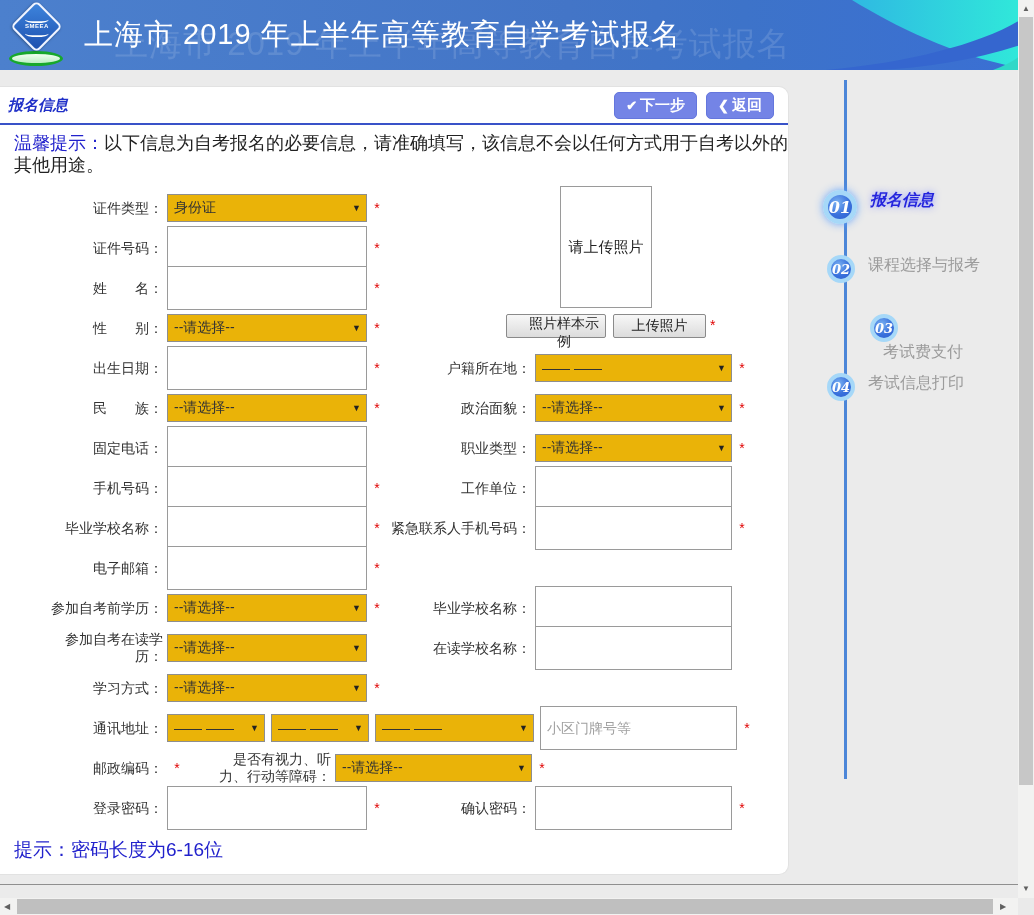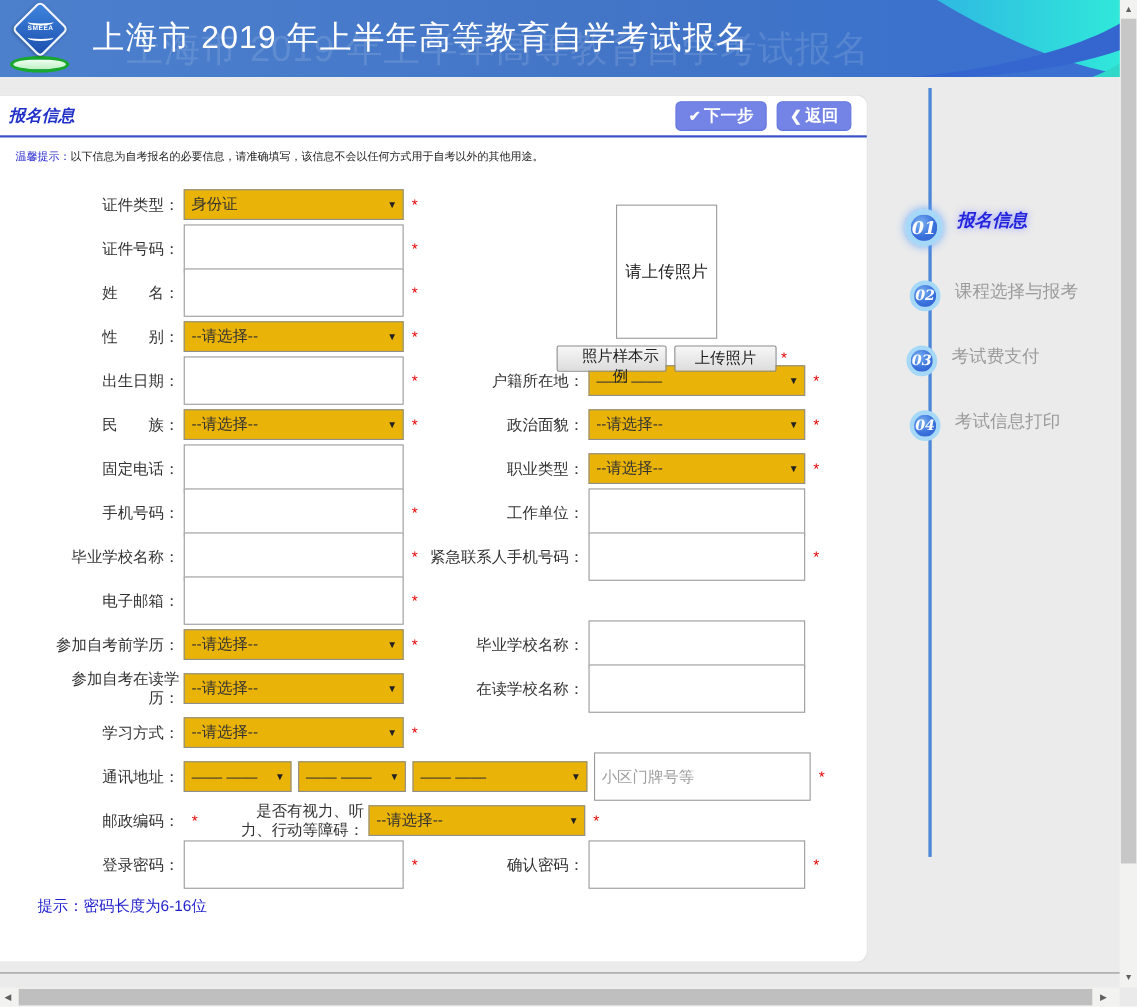--- a/index.html
+++ b/index.html
@@ -30,39 +30,39 @@
     border-radius:0 10px 10px 0; border:1px solid #e2e2e2; border-left:none; }
   .panel-head { display:flex; align-items:center; height:38px; padding:0 14px 0 8px;
     border-bottom:2px solid #3952c8; }
   .sec-title { color:#2030c8; font-style:italic; font-weight:bold; font-size:15px; }
   .spacer { flex:1; }
   .btn-blue { background:#7484e6; color:#fff; border:1px solid #6476dd; border-radius:5px;
     height:27px; padding:0 11px; font-size:15px; font-weight:bold; display:flex; align-items:center;
     gap:3px; margin-left:9px; cursor:pointer; font-family:inherit; }
   .btn-blue .bi { font-size:13px; }
 
-  .notice { padding:7px 0 0 14px; line-height:22px; font-size:10px; color:#222; }
+  .notice { padding:7px 0 0 14px; line-height:22px; font-size:18px; color:#222; }
   .blue { color:#2222cc; }
   .red { color:#e60000; }
 
   .form { margin-top:12px; }
   .row { display:flex; align-items:center; height:40px; }
   .lbl { width:126px; text-align:right; padding-right:4px; line-height:17px; white-space:pre-line; color:#333;margin-left:41px; }
   .lbl-r { width:152px; text-align:right; padding-right:4px; line-height:17px; white-space:pre-line; color:#333; }
   .star { width:12px; text-align:center; color:#e00000; margin-left:4px; font-size:14px; }
   .inp { height:44px; border:1px solid #9a9a9a; background:#fff; padding:0 6px; font-size:14px;
     color:#333; font-family:inherit; }
   .inp::placeholder { color:#a0a0a0; }
   .sel { height:28px; border:1px solid #8e8e8e; background:#eab308; display:flex; align-items:center;
     padding:0 5px 0 6px; cursor:pointer; }
   .sel-val { flex:1; font-size:14px; color:#333; white-space:nowrap; overflow:hidden; }
   .arr { font-size:9px; color:#222; margin-left:3px; }
   .w200 { width:200px; } .w197 { width:197px; } .w98 { width:98px; } .w159 { width:159px; }
   .mr6 { margin-right:6px; }
-  .hint { margin:9px 0 0 34px; font-size:14px; }
+  .hint { margin:9px 0 0 14px; font-size:19px; }
 
   
   .photo-box { position:absolute; left:560px; top:99px; width:92px; height:122px;
     border:1px solid #9a9a9a; display:flex; align-items:center; justify-content:center;
     font-size:15px; color:#222; cursor:pointer; background:#fff; }
   .btn-gray { position:absolute; top:227px; height:24px; background:linear-gradient(#f7f7f7,#dcdcdc);
     border:1px solid #8a8a8a; border-radius:2px; font-size:14px; color:#222; cursor:pointer;
     font-family:inherit; }
   .photo-star { position:absolute; left:710px; top:230px; color:#e00000; font-size:14px; }
 
@@ -321,21 +321,21 @@
 <div class="vline"></div>
 
 <div class="step" style="left:823px;top:190px;">
   <div class="circle c-big">01</div>
   <span class="step-label active">报名信息</span>
 </div>
 <div class="step" style="left:827px;top:255px;">
   <div class="circle c-small">02</div>
   <span class="step-label">课程选择与报考</span>
 </div>
-<div class="step" style="left:824px;top:314px;">
+<div class="step" style="left:870px;top:314px;flex-direction:column;">
   <div class="circle c-small">03</div>
   <span class="step-label">考试费支付</span>
 </div>
 <div class="step" style="left:827px;top:373px;">
   <div class="circle c-small">04</div>
   <span class="step-label">考试信息打印</span>
 </div>
 
 <div class="divider"></div>
 

